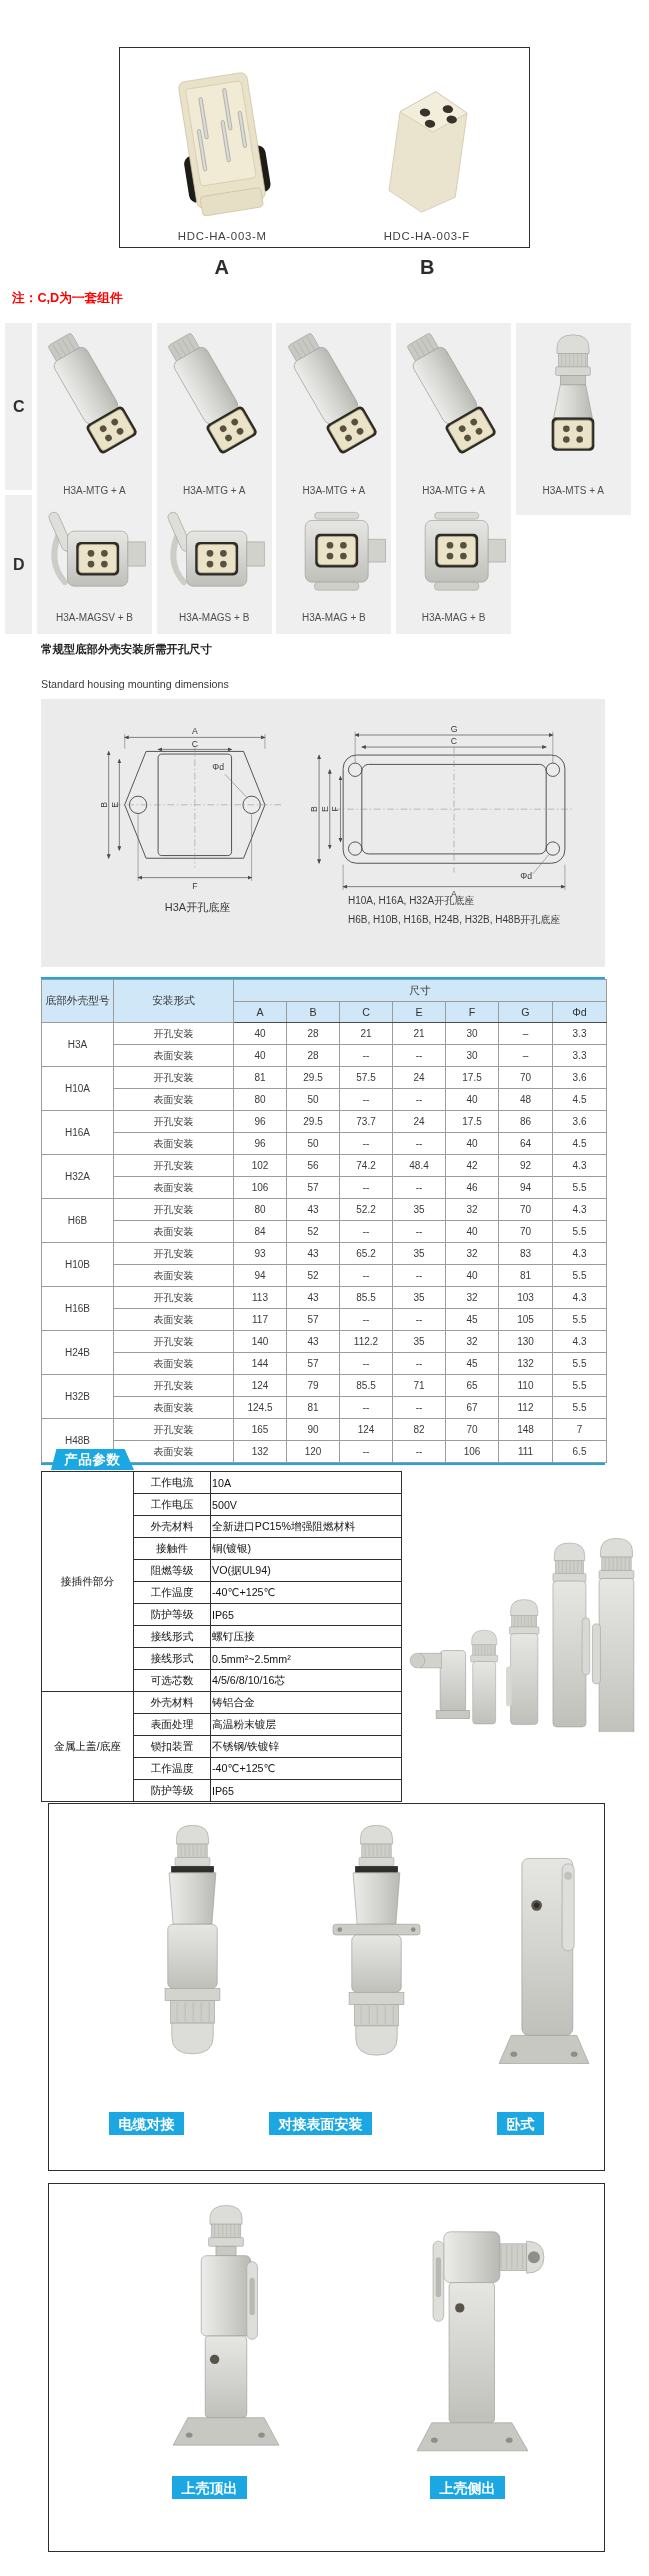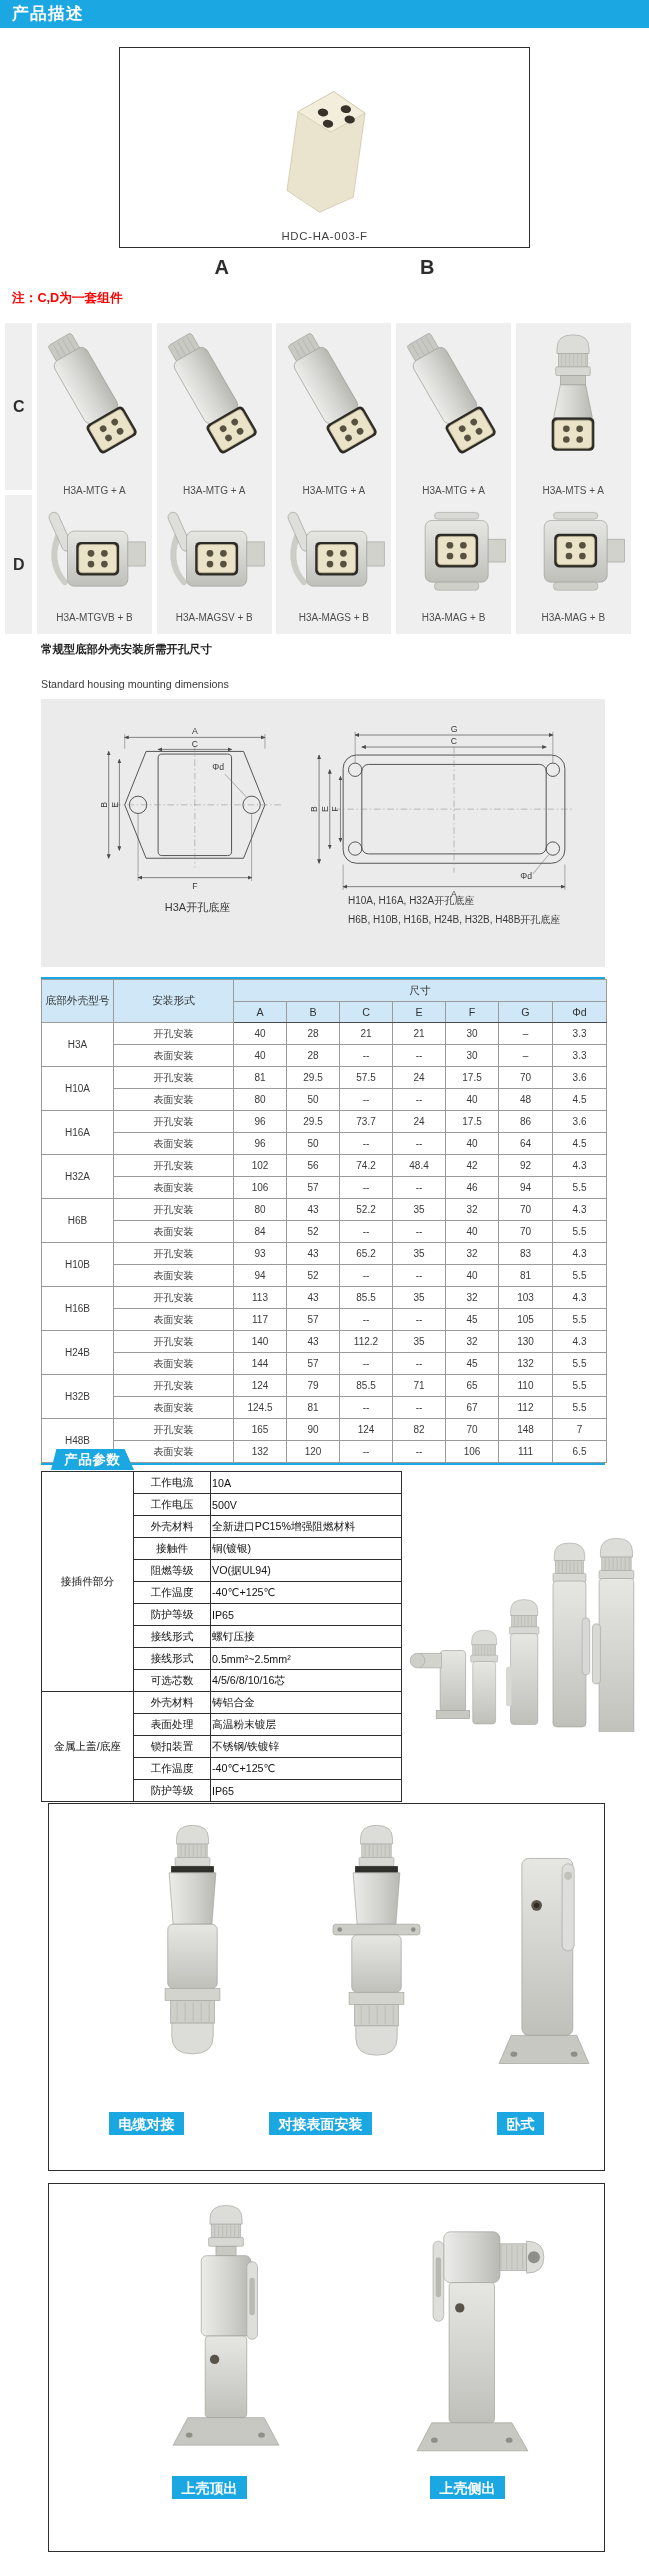--- a/index.html
+++ b/index.html
@@ -115,26 +115,42 @@
       <circle cx="22" cy="17" r="5" fill="#57513f"></circle>
         <circle cx="42" cy="17" r="5" fill="#57513f"></circle>
       <circle cx="22" cy="33" r="5" fill="#57513f"></circle>
         <circle cx="42" cy="33" r="5" fill="#57513f"></circle>
     </g>
   </defs>
 </svg>
 
 <div class="page">
 
-  <div class="band">
-    <div class="title">产品描述</div>
-  </div>
 
   <div class="hero-box">
 
+      <div class="hero-half" data-variant="male">
+        <svg class="gfx gfx-male" width="167" height="175" viewBox="0 0 250 268">
+          <g transform="rotate(-9 125 134)">
+            <rect x="62" y="150" width="126" height="72" rx="12" fill="#1d1c16"></rect>
+            <rect x="72" y="36" width="106" height="196" rx="10" fill="#e9e2c8" stroke="#c6bda0"></rect>
+            <rect x="82" y="48" width="86" height="150" rx="6" fill="#f1ebd6" stroke="#cdc5a8"></rect>
+            <g fill="#dadad6" stroke="#9c9c97">
+              <rect x="100" y="64" width="5" height="64" rx="2.5"></rect>
+              <rect x="138" y="56" width="5" height="64" rx="2.5"></rect>
+              <rect x="90" y="112" width="5" height="64" rx="2.5"></rect>
+              <rect x="128" y="104" width="5" height="64" rx="2.5"></rect>
+              <rect x="156" y="94" width="5" height="56" rx="2.5"></rect>
+            </g>
+            <rect x="78" y="214" width="94" height="30" rx="6" fill="#e6dfc5" stroke="#c6bda0"></rect>
+          </g>
+        </svg>
+
+        <div class="hero-code">HDC-HA-003-M</div>
+      </div>
 
       <div class="hero-half" data-variant="female">
 
         <svg class="gfx gfx-female" width="167" height="175" viewBox="0 0 250 268">
           <g transform="rotate(8 125 134)">
             <path d="M78 96 L128 58 L180 84 L180 214 L132 244 L78 218 Z" fill="#eae4cf" stroke="#c9c1a4"></path>
             <path d="M78 96 L128 58 L180 84 L132 120 Z" fill="#f3eedb" stroke="#cdc5a8"></path>
             <ellipse cx="116" cy="92" rx="8" ry="6" fill="#37332a"></ellipse>
             <ellipse cx="150" cy="82" rx="8" ry="6" fill="#37332a"></ellipse>
             <ellipse cx="126" cy="108" rx="8" ry="6" fill="#37332a"></ellipse>
@@ -246,33 +262,20 @@
           <g transform="translate(43,128)">
             <use href="#sym-face"></use>
           </g>
         </svg>
         <div class="clabel">H3A-MTS + A</div>
       </div>
     </div>
 
   <div class="combo-row combo-row-d">
 
-      <div class="dcell" data-variant="latch">
-        <svg class="gfx gfx-latch" width="114" height="104" viewBox="0 0 170 155">
-          <path d="M34 34 Q12 80 40 112" fill="none" stroke="#cdcdc8" stroke-width="9" stroke-linecap="round"></path>
-          <rect x="26" y="6" width="15" height="62" rx="7.5" transform="rotate(-24 33 37)" fill="#dededa" stroke="#a5a5a0"></rect>
-          <rect x="44" y="36" width="90" height="82" rx="10" fill="url(#gmetal2)" stroke="#9e9e99"></rect>
-          <rect x="134" y="52" width="26" height="36" fill="#d2d2cd" stroke="#a5a5a0"></rect>
-          <g transform="translate(57,52)">
-            <use href="#sym-face"></use>
-          </g>
-        </svg>
-
-        <div class="clabel">H3A-MTGVB + B</div>
-      </div>
 
       <div class="dcell" data-variant="latch">
         <svg class="gfx gfx-latch" width="114" height="104" viewBox="0 0 170 155">
           <path d="M34 34 Q12 80 40 112" fill="none" stroke="#cdcdc8" stroke-width="9" stroke-linecap="round"></path>
           <rect x="26" y="6" width="15" height="62" rx="7.5" transform="rotate(-24 33 37)" fill="#dededa" stroke="#a5a5a0"></rect>
           <rect x="44" y="36" width="90" height="82" rx="10" fill="url(#gmetal2)" stroke="#9e9e99"></rect>
           <rect x="134" y="52" width="26" height="36" fill="#d2d2cd" stroke="#a5a5a0"></rect>
           <g transform="translate(57,52)">
             <use href="#sym-face"></use>
           </g>

